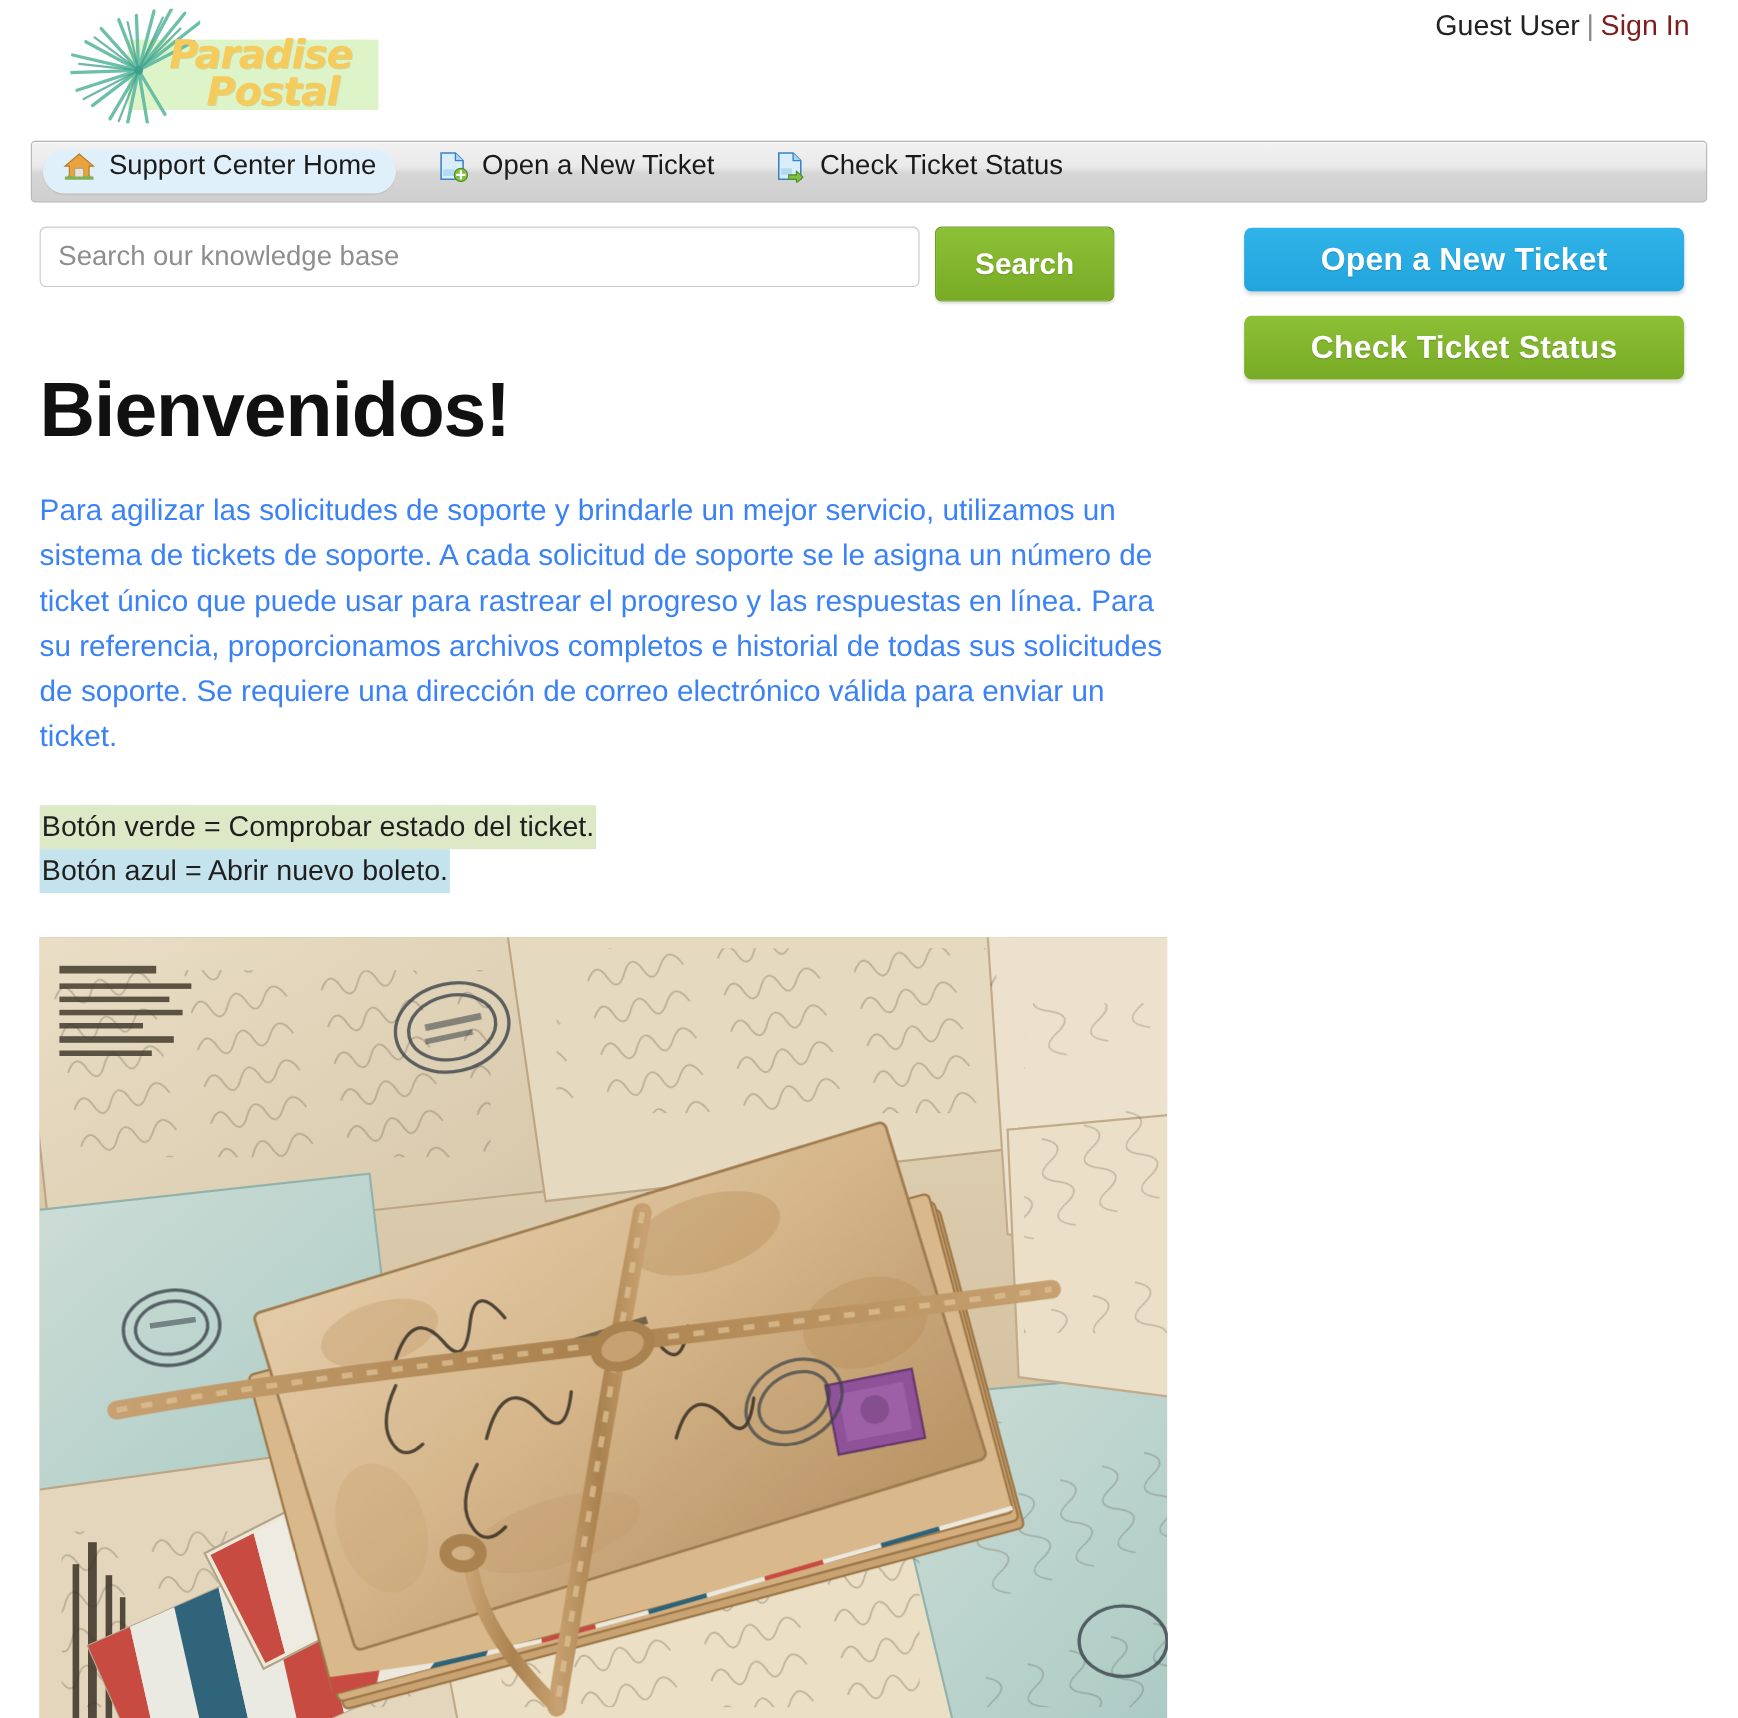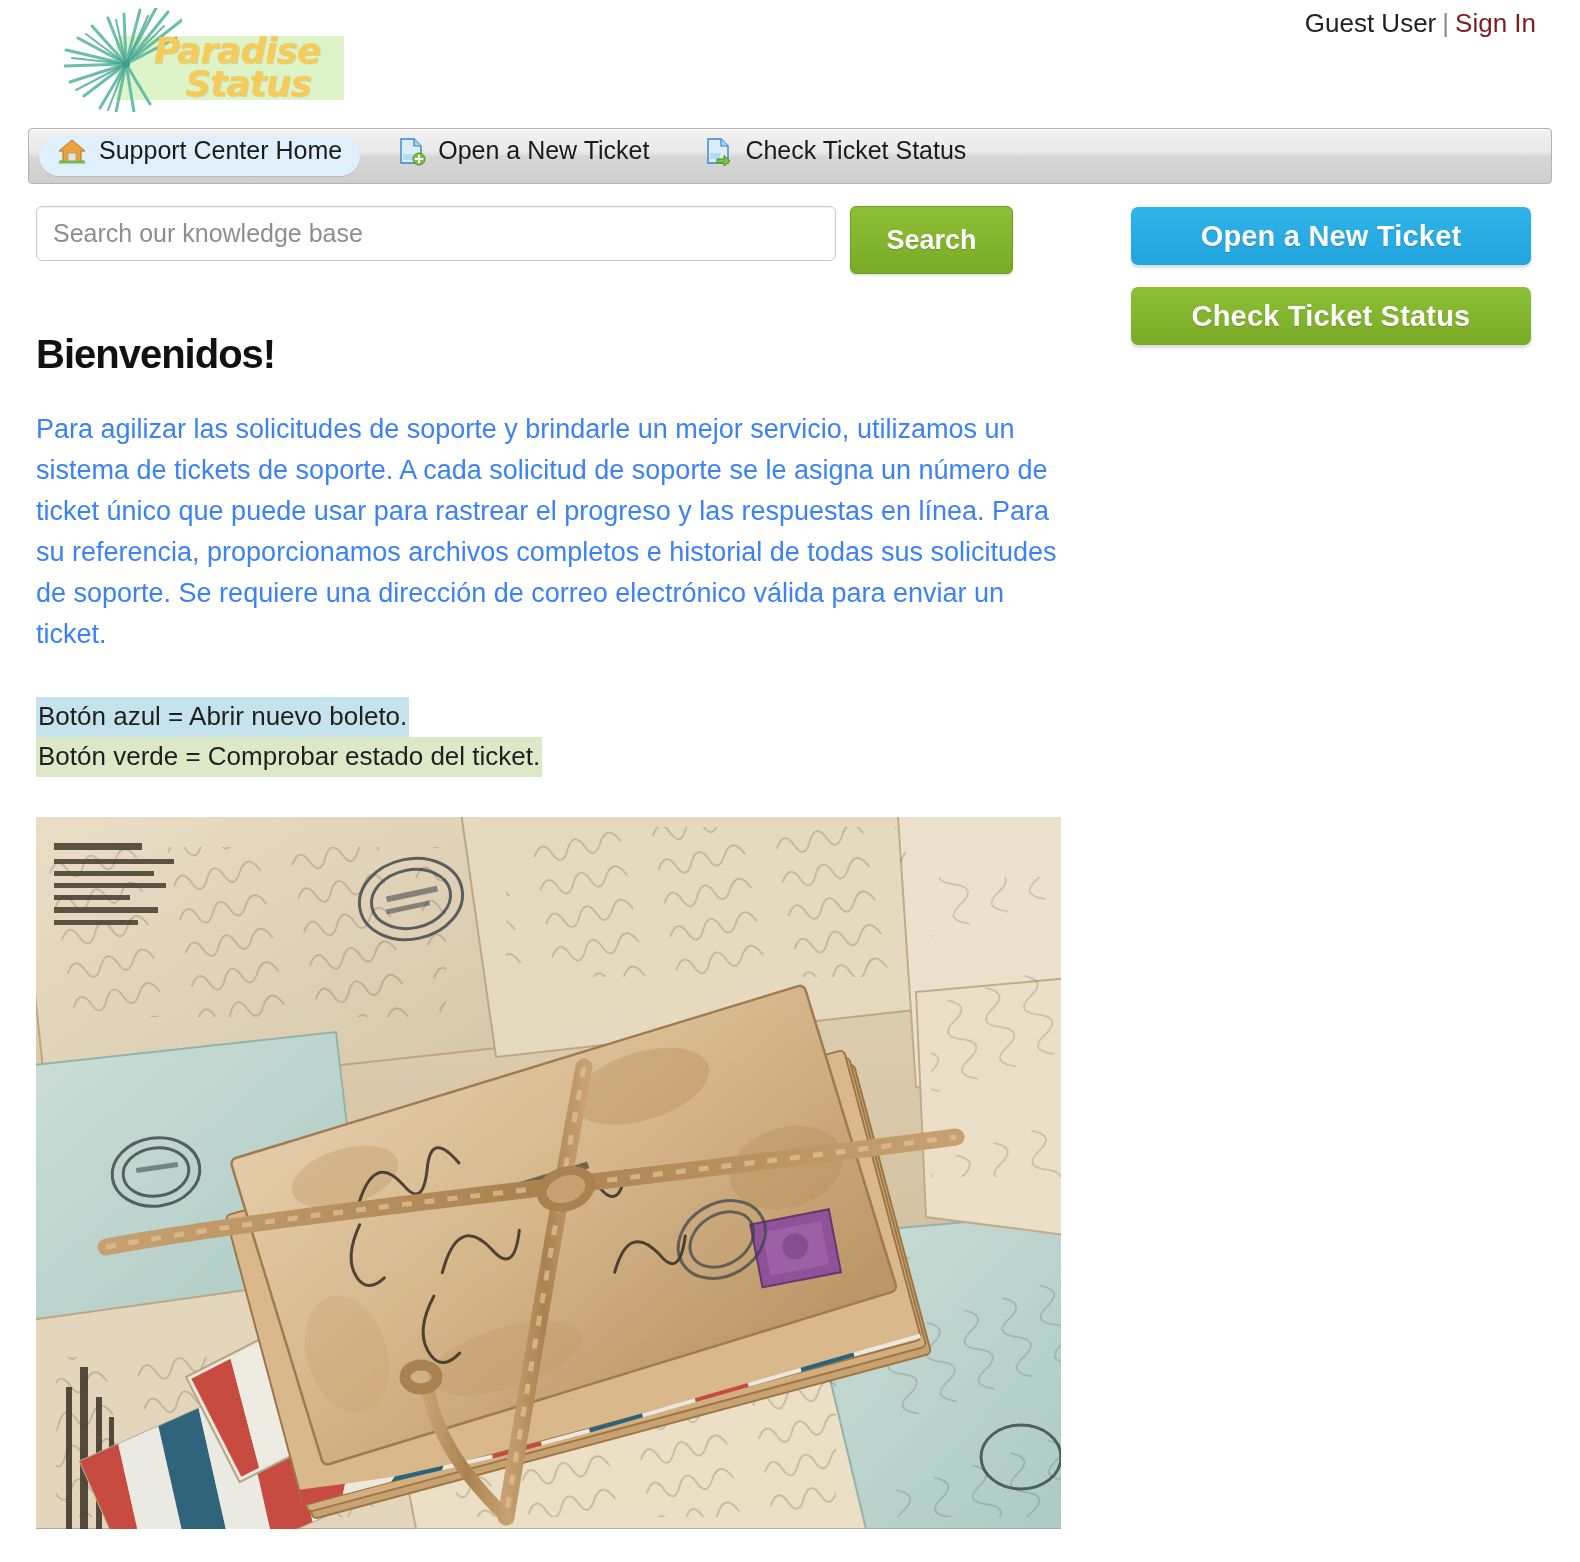--- a/index.html
+++ b/index.html
@@ -127,21 +127,21 @@
     font-weight: bold;
     font-family: "Liberation Sans", sans-serif;
     cursor: pointer;
     text-shadow: 0 1px 1px rgba(0,0,0,.18);
     box-shadow: 0 2px 2px rgba(0,0,0,.12);
   }
 
   
   .page-title {
     margin: 58px 0 0 0;
-    font-size: 40px;
+    font-size: 70px;
     font-weight: bold;
     color: #111;
     letter-spacing: -1px;
   }
   .intro {
     margin: 32px 0 0 0;
     font-size: 27px;
     line-height: 1.52;
     color: #3b82f6;
     max-width: 1030px;
@@ -220,21 +220,21 @@
           <path d="M62 56 L52 12"></path>
         <path d="M62 56 L22 26"></path>
           <path d="M62 56 L8 50"></path>
           <path d="M62 56 L12 82"></path>
         <path d="M62 56 L44 102"></path>
       </g>
       <circle cx="62" cy="56" r="4" fill="#3f9f8c"></circle>
     </svg>
     <div class="logo-text">
       <span class="l1">Paradise</span>
-      <span class="l2">Status</span>
+      <span class="l2">Postal</span>
     </div>
   </div>
 
   <div class="account">
     <span>Guest User</span><span class="sep">|</span><span class="signin">Sign In</span>
   </div>
 </div>
 
 <div class="navbar">
 
@@ -279,22 +279,22 @@
     <div class="search-row">
       <input class="search-input" type="text" placeholder="Search our knowledge base" style="">
       <button class="search-btn">Search</button>
     </div>
 
     <h1 class="page-title">Bienvenidos!</h1>
 
     <p class="intro">Para agilizar las solicitudes de soporte y brindarle un mejor servicio, utilizamos un sistema de tickets de soporte. A cada solicitud de soporte se le asigna un número de ticket único que puede usar para rastrear el progreso y las respuestas en línea. Para su referencia, proporcionamos archivos completos e historial de todas sus solicitudes de soporte. Se requiere una dirección de correo electrónico válida para enviar un ticket.</p>
 
     <div class="hl-block">
+      <div class="hl-line hl-green">Botón verde = Comprobar estado del ticket.</div>
       <div class="hl-line hl-blue">Botón azul = Abrir nuevo boleto.</div>
-      <div class="hl-line hl-green">Botón verde = Comprobar estado del ticket.</div>
     </div>
 
     <div class="photo">
       <svg viewBox="0 0 1025 712" preserveAspectRatio="none">
         <defs>
           <linearGradient id="pcA" x1="0" y1="0" x2="1" y2="1">
             <stop offset="0%" stop-color="#efe6d2"></stop>
               <stop offset="100%" stop-color="#d9cbb0"></stop>
           </linearGradient>
           <linearGradient id="pcB" x1="0" y1="0" x2="1" y2="1">

